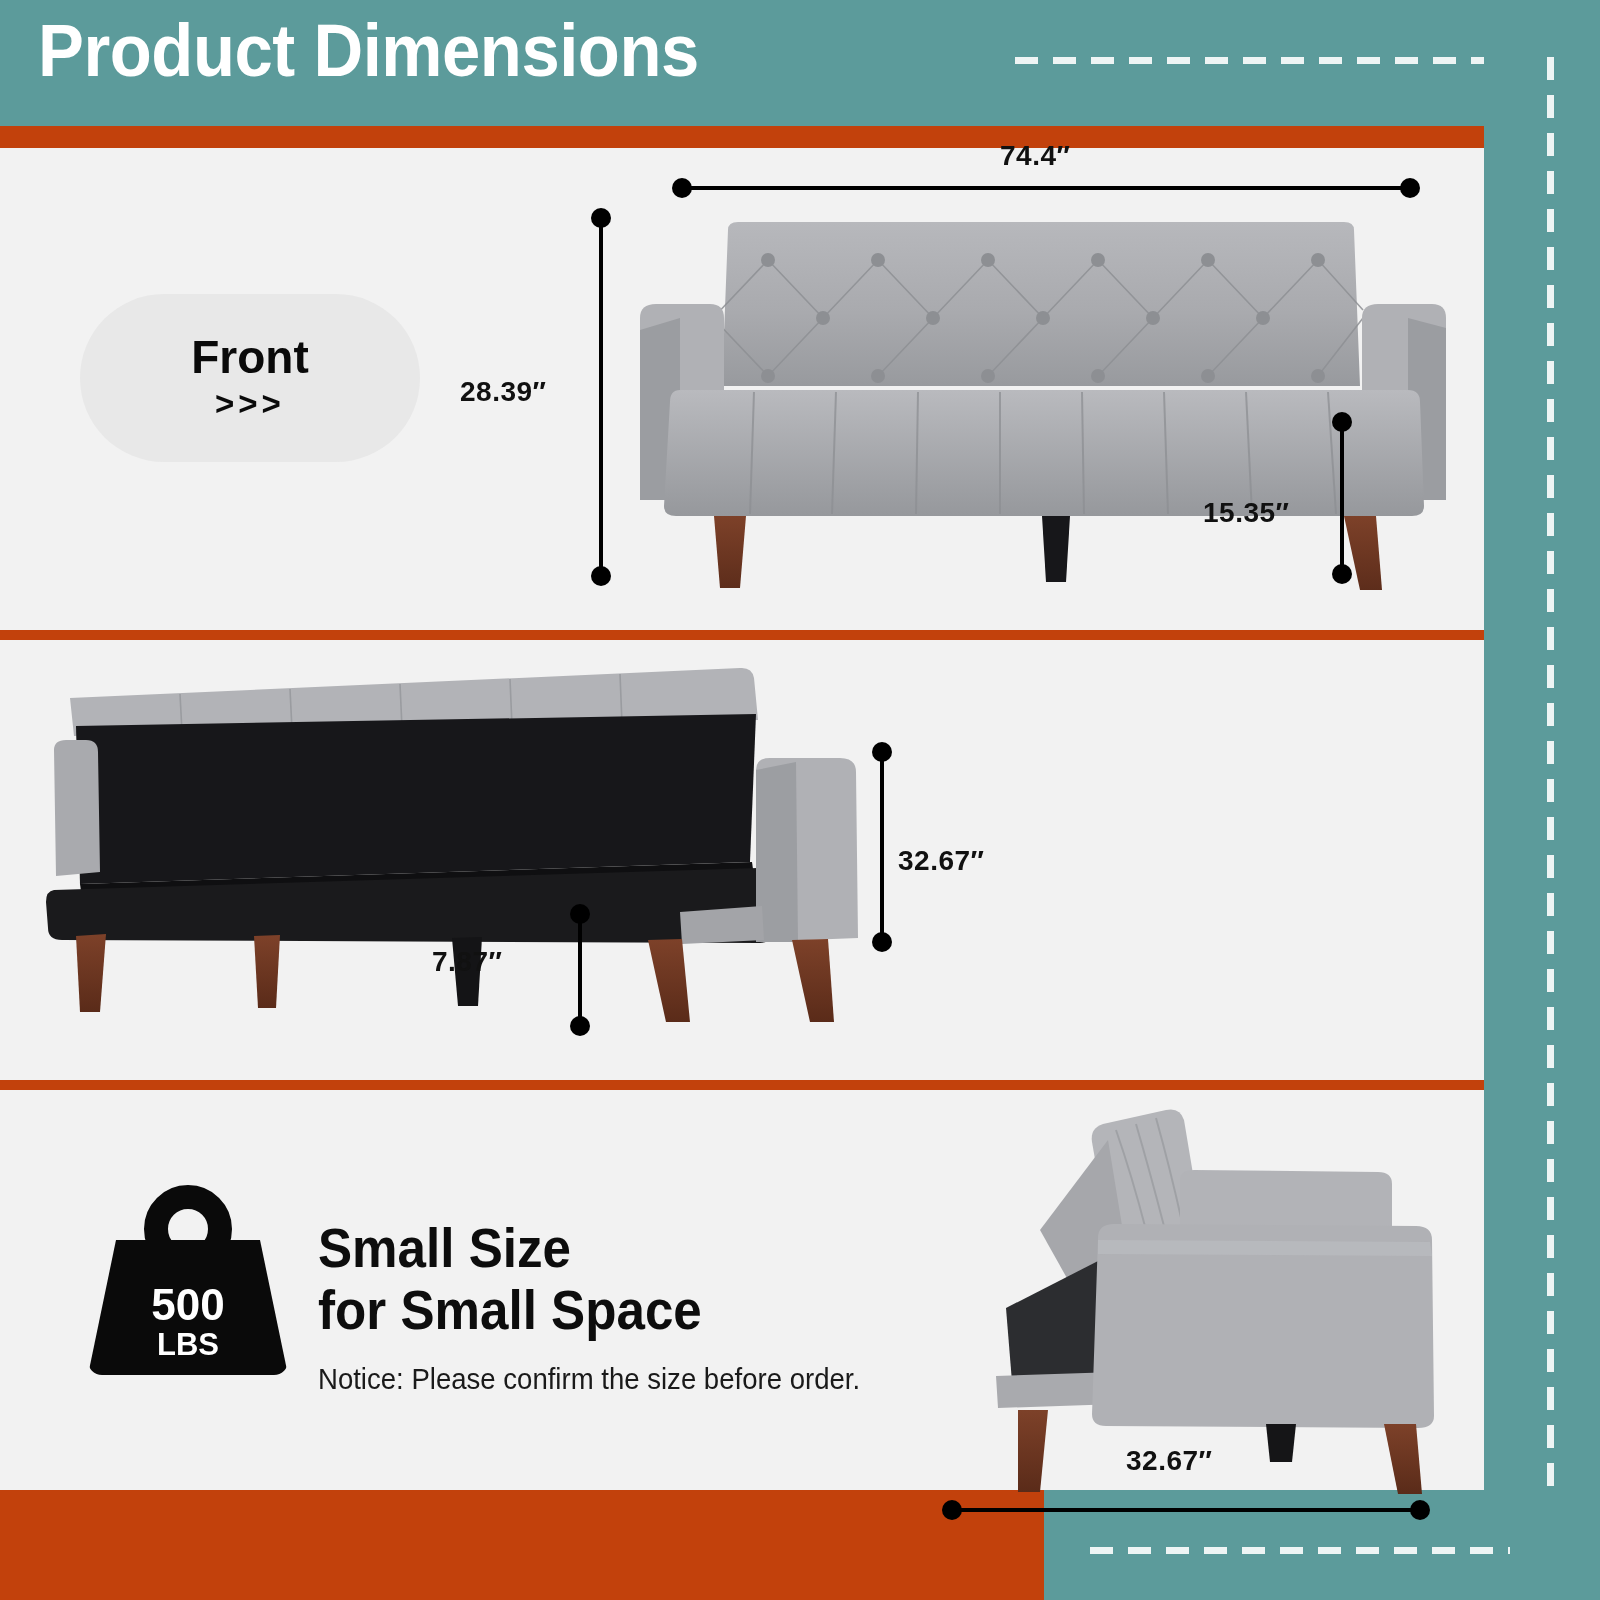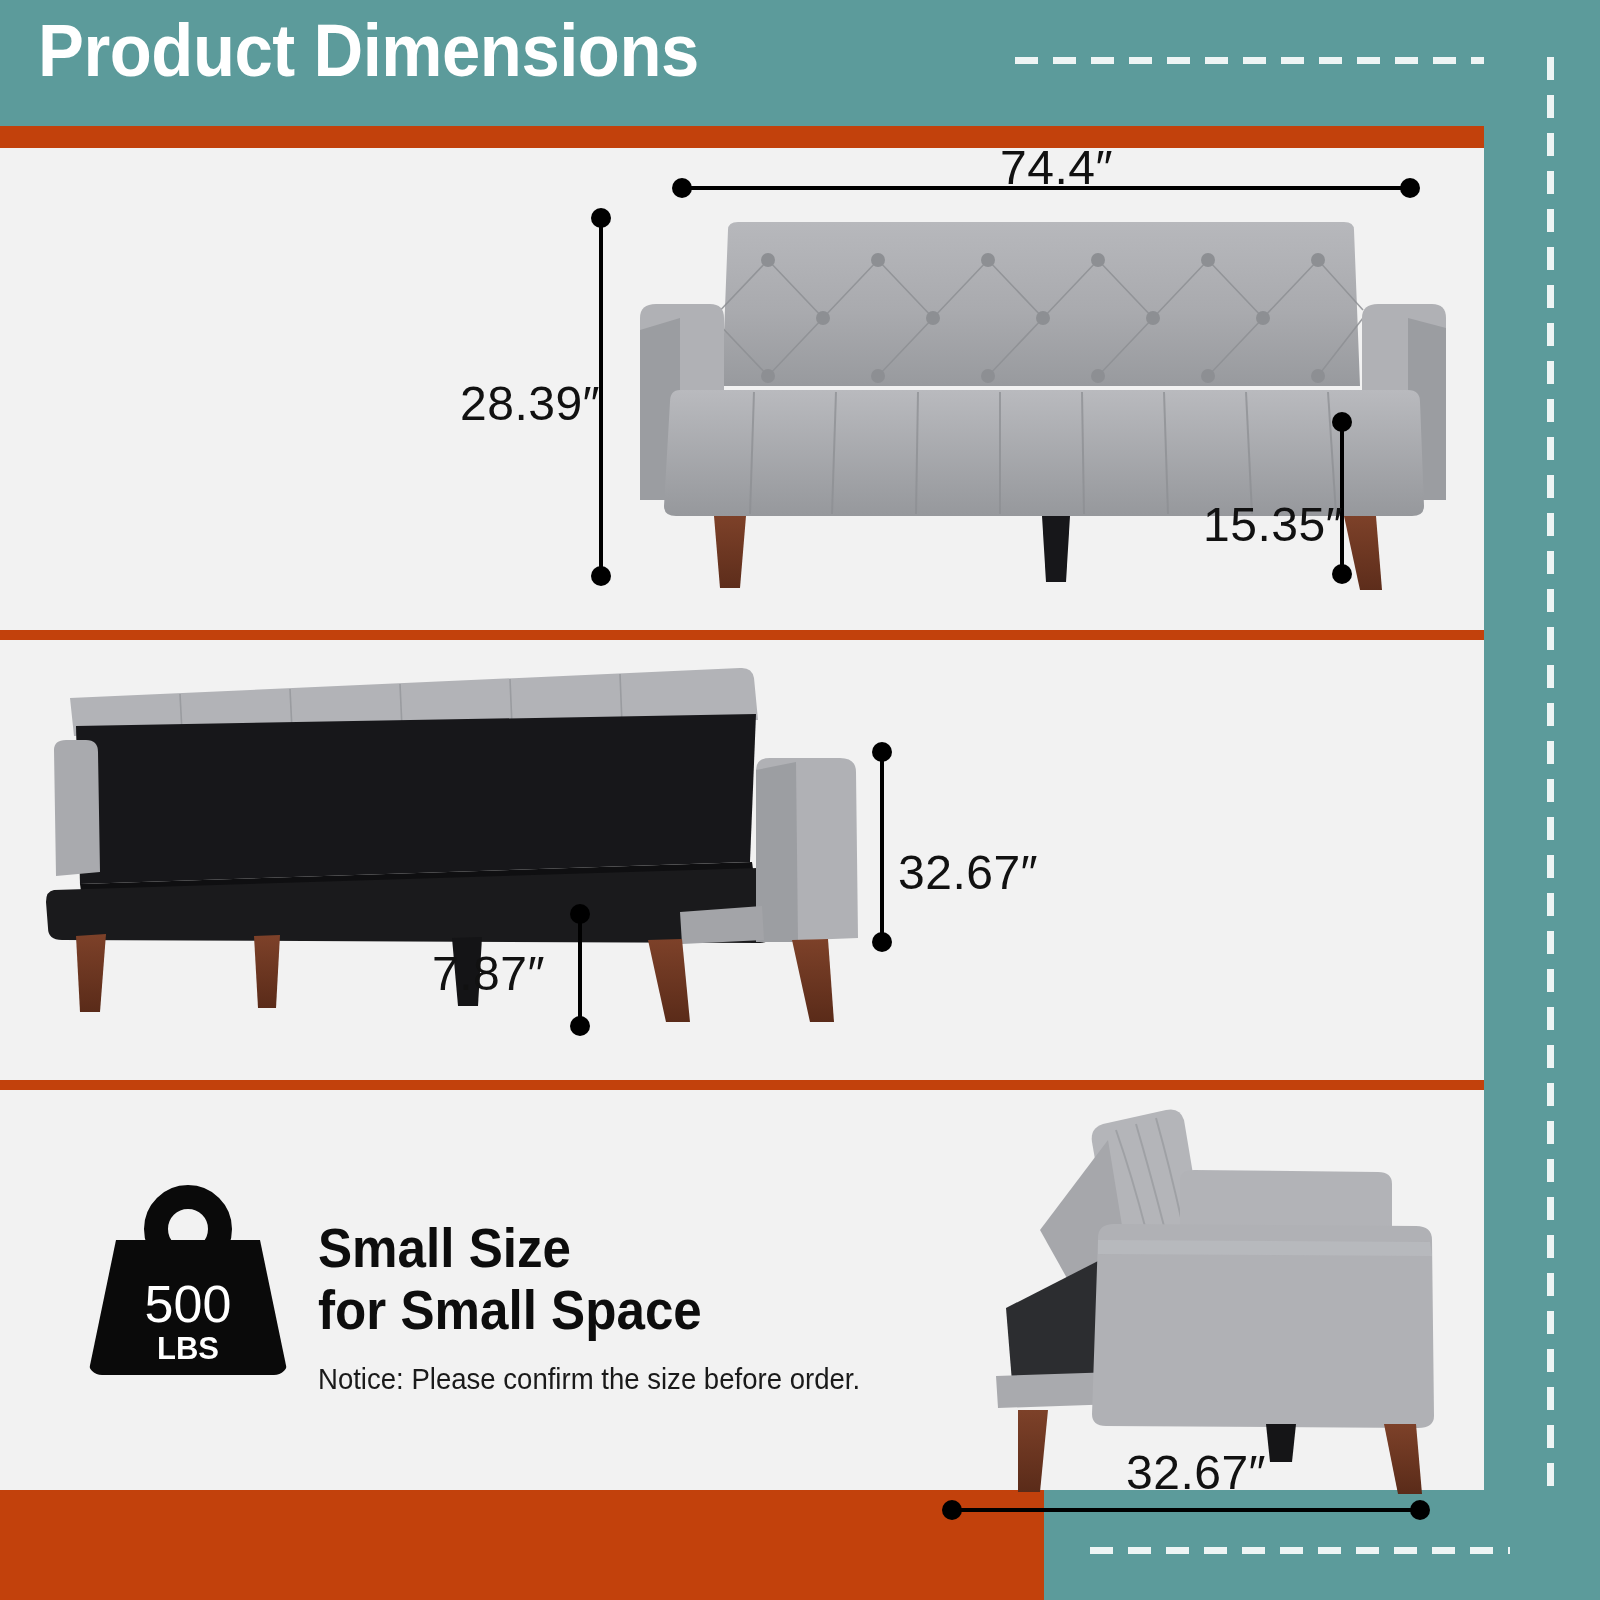--- a/index.html
+++ b/index.html
@@ -77,21 +77,21 @@
   .dim-h .dot.end   { left:100%; }
 
   .dim-v .bar { position:absolute; top:0; left:50%; height:100%; width:4px;
                 background:#000; transform:translateX(-50%); }
   .dim-v .dot { position:absolute; left:50%; width:20px; height:20px;
                 border-radius:50%; background:#000; transform:translate(-50%,-50%); }
   .dim-v .dot.start { top:0; }
   .dim-v .dot.end   { top:100%; }
 
   .dim-label {
-    position:absolute; font-size:48px; font-weight:400; color:#111;
+    position:absolute; font-size:28px; font-weight:700; color:#111;
     white-space:nowrap; letter-spacing:0.5px;
   }
 
   
   #dim-width-line   { left:682px; top:178px;  width:728px; height:20px; }
   #dim-width-label  { left:1000px; top:140px; }
   #dim-height-line  { left:591px; top:218px;  width:20px;  height:358px; }
   #dim-height-label { left:460px; top:376px; }
   #dim-seat-line    { left:1332px; top:422px; width:20px; height:152px; }
   #dim-seat-label   { left:1203px; top:497px; }
@@ -112,21 +112,21 @@
     transform:translateX(-50%); border-radius:50%;
     border:24px solid #0a0a0a; background:transparent;
   }
   .weight-icon .body {
     position:absolute; left:0; bottom:0; width:200px; height:135px;
     background:#0a0a0a;
     clip-path: polygon(14% 0%, 86% 0%, 100% 100%, 0% 100%);
     border-radius:14px;
     display:flex; flex-direction:column; align-items:center; justify-content:center;
   }
-  .weight-icon .num { color:#fff; font-size:52px; font-weight:400; line-height:0.95;margin-top:31px; }
+  .weight-icon .num { color:#fff; font-size:44px; font-weight:700; line-height:0.95;margin-top:31px; }
   .weight-icon .unit { color:#fff; font-size:31px; font-weight:700; line-height:1.1; margin-top:2px;}
   .weight-caption {
     text-align:center; font-size:27px; font-weight:700; color:#111;
     line-height:1.18; margin-top:8px;
   }
 
   
   #copy-block { position:absolute; left:318px; top:1218px; width:650px; }
   .copy-head {
     font-size:55px; font-weight:700; color:#0d0d0d; line-height:1.12;
@@ -227,20 +227,24 @@
         <line x1="628" y1="192" x2="634" y2="314"></line>
           <line x1="710" y1="192" x2="718" y2="314"></line>
       </g>
 
       <path d="M96 316 L128 316 L122 388 L102 388 Z" fill="url(#wood1)"></path>
       <path d="M424 316 L452 316 L448 382 L428 382 Z" fill="#17171a"></path>
       <path d="M726 316 L758 316 L764 390 L742 390 Z" fill="url(#wood1)"></path>
     </svg>
   </div>
 
+  <div class="pill" id="pill-front">
+    <span class="pill-label">Front</span>
+    <span class="pill-arrows">&gt;&gt;&gt;</span>
+  </div>
 
   <div class="dim-h" id="dim-width-line">
     <div class="bar"></div>
       <div class="dot start"></div>
       <div class="dot end"></div>
   </div>
   <div class="dim-label" id="dim-width-label">74.4″</div>
 
   <div class="dim-v" id="dim-height-line">
     <div class="bar"></div>

